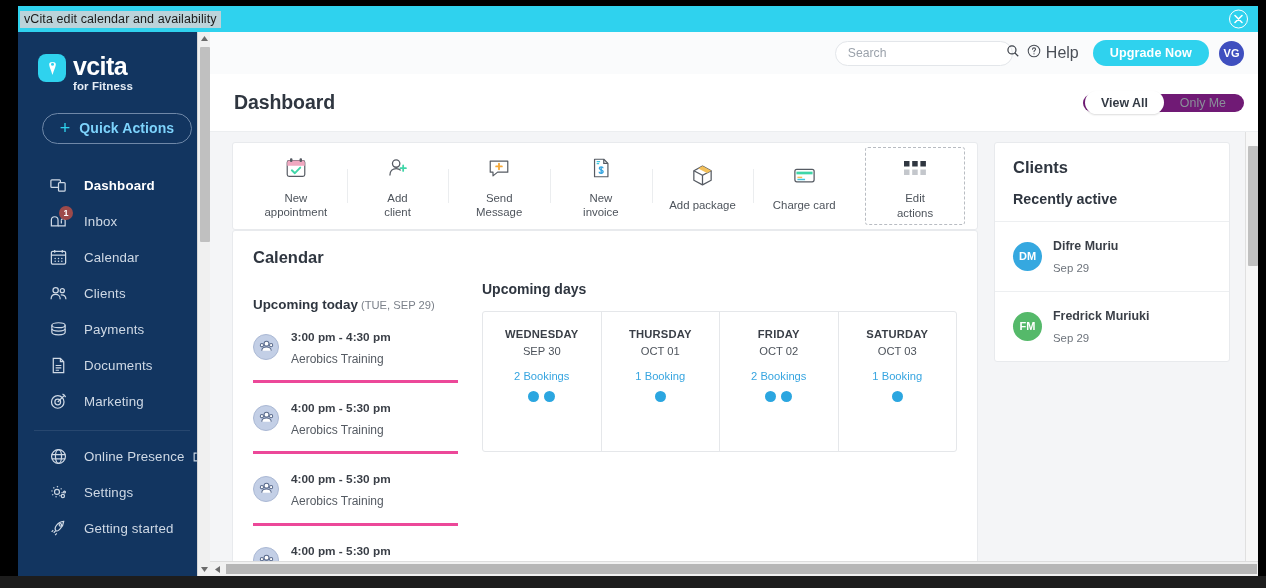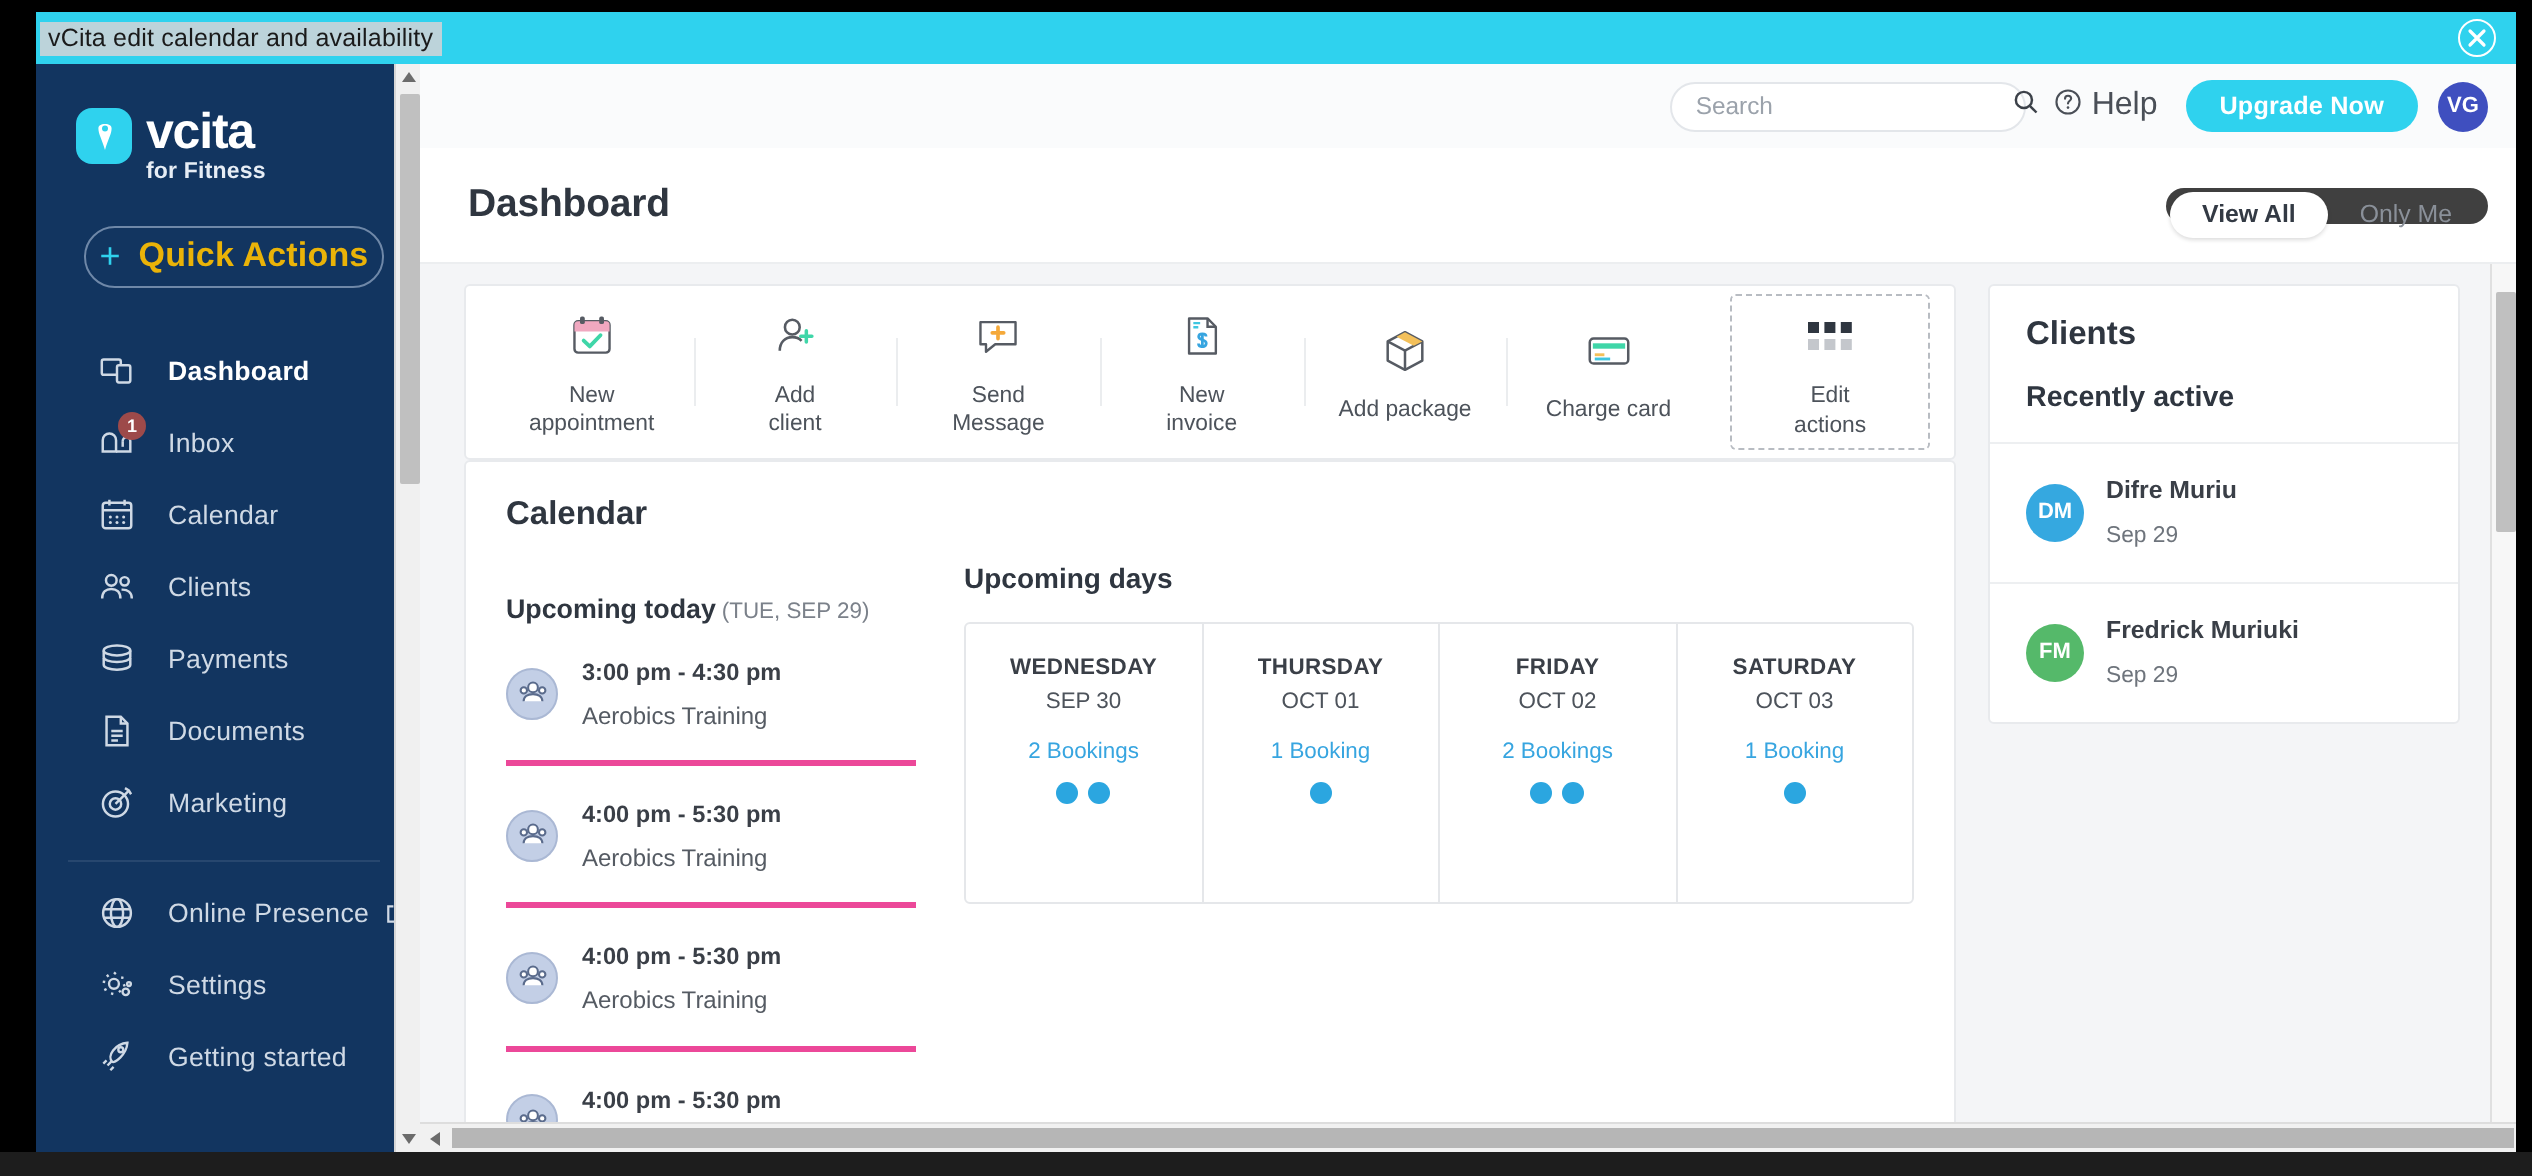--- a/index.html
+++ b/index.html
@@ -83,21 +83,21 @@
   }
   .quick-actions {
     margin: 20px 0 0 24px;
     width: 150px; height: 31px;
     border: 1.4px solid #6f88a8;
     border-radius: 17px;
     display: flex; align-items: center; justify-content: center;
     cursor: pointer;
   }
   .qa-plus { color: #2fd2ee; font-size: 18px; margin-right: 9px; line-height: 1; font-weight: 400;}
-  .qa-label { color: #eab308; font-size: 17px; font-weight: 700; letter-spacing: 0.1px;}
+  .qa-label { color: #7dd3fc; font-size: 14px; font-weight: 700; letter-spacing: 0.1px;}
 
   .nav { margin-top: 24px; }
   .nav-item {
     display: flex; align-items: center;
     height: 36px;
     padding-left: 28px;
     cursor: pointer;
     position: relative;
   }
   .nav-ico {
@@ -217,22 +217,22 @@
     padding: 0 14px 0 24px;
     justify-content: space-between;
     flex-shrink: 0;
     border-bottom: 1px solid #eceef0;
   }
   .page-title {
     font-size: 19.5px; font-weight: 700; color: #2f3640;
     letter-spacing: -0.1px;
   }
   .seg {
-    display: flex; 
-    background: #404040;
+    display: flex; align-items: center;
+    background: #701a75;
     border-radius: 15px;
     height: 18px;
     padding: 2px;
   }
   .seg-opt {
     height: 23px; padding: 0 16px;
     display: flex; align-items: center;
     font-size: 12.4px; color: #8a9099;
     border-radius: 13px;
     cursor: pointer;

